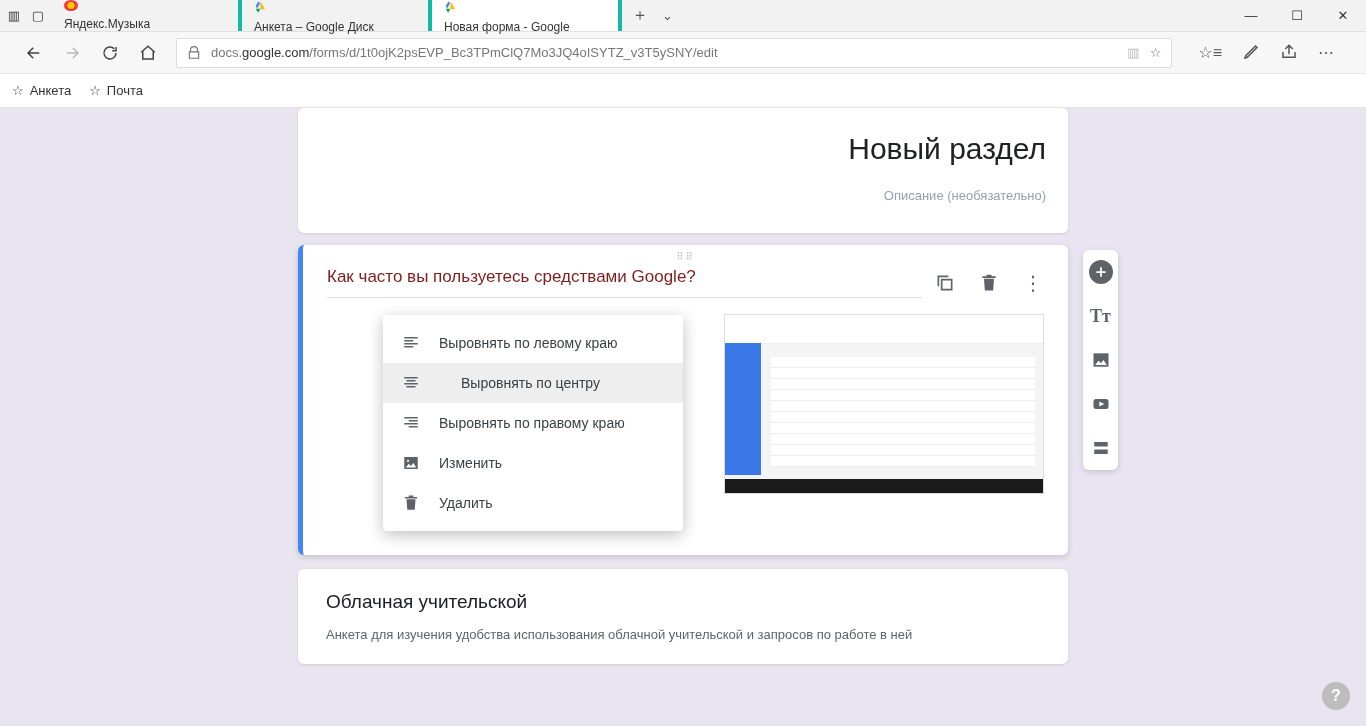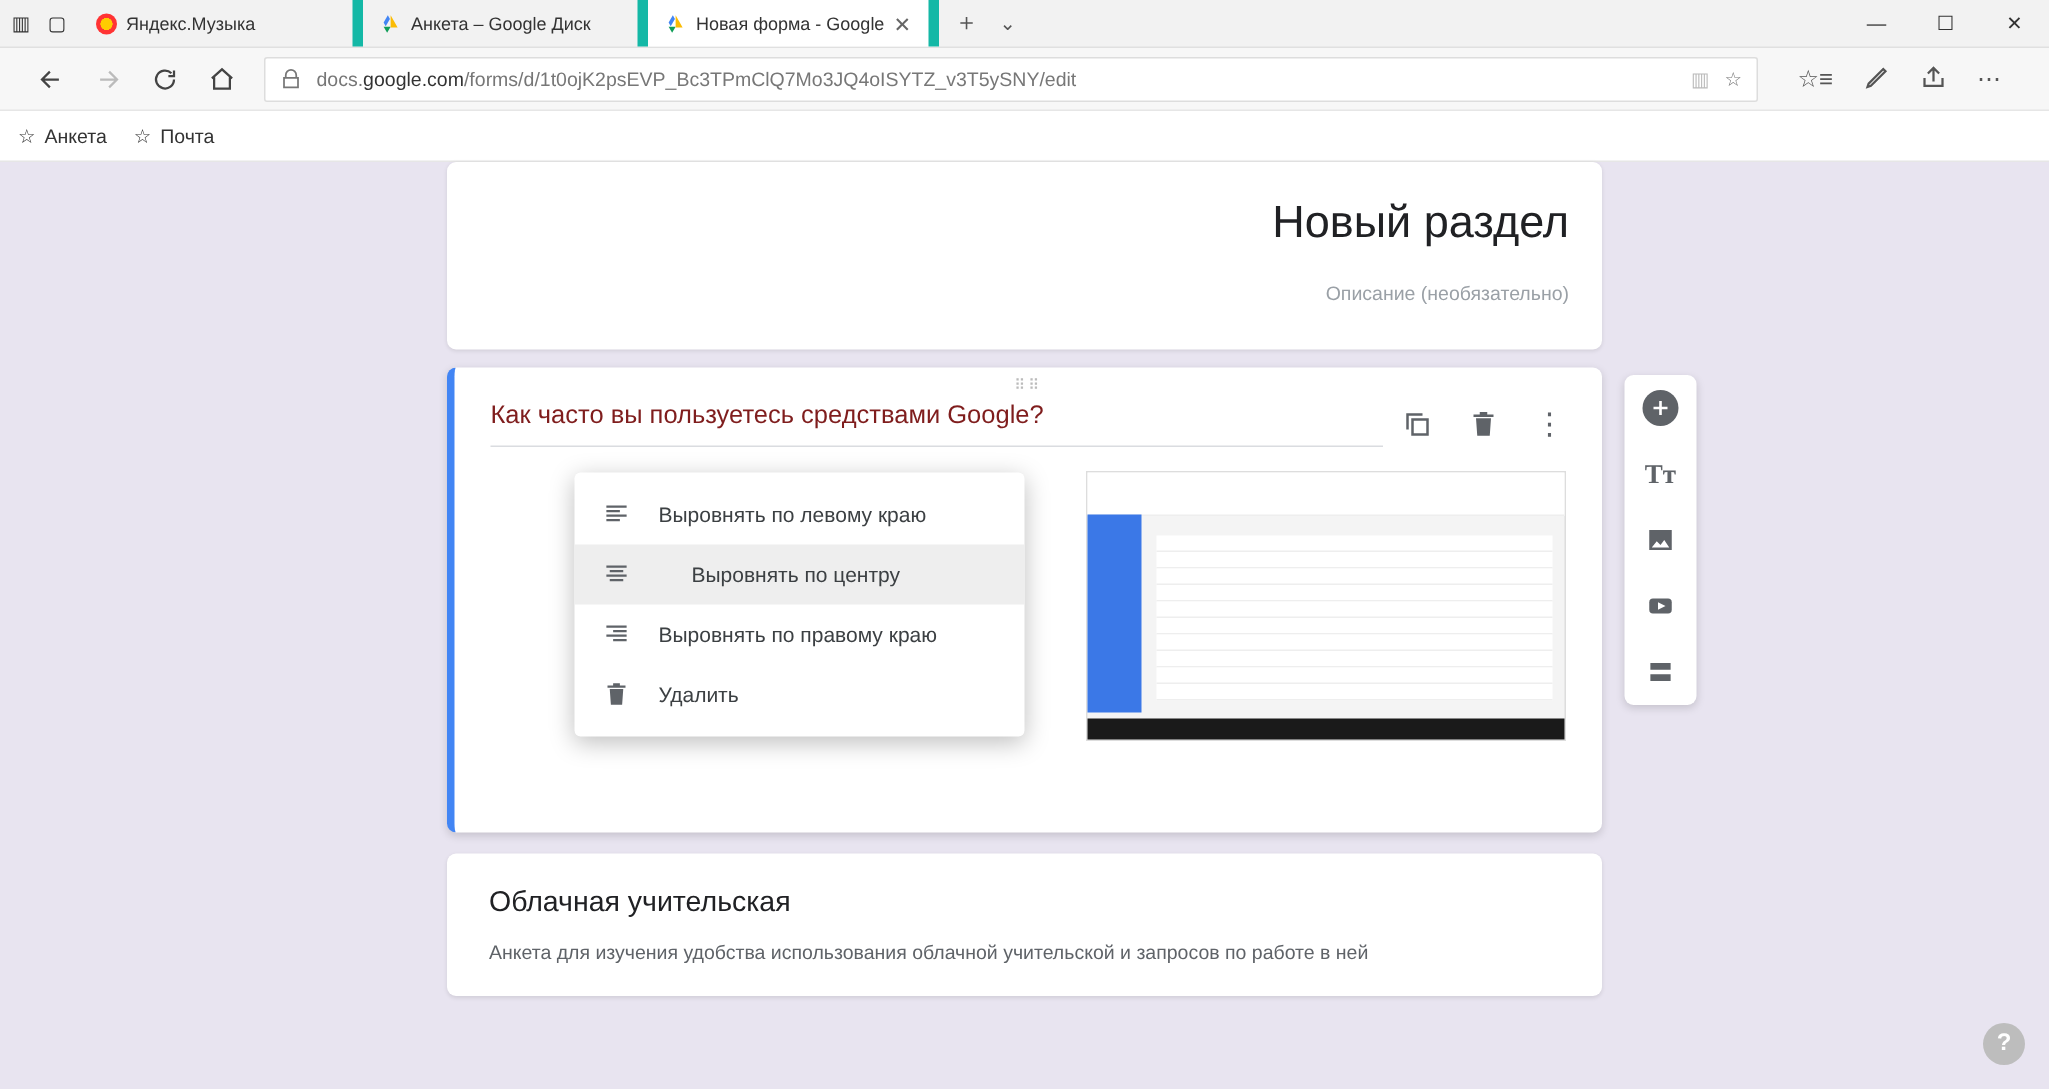--- a/index.html
+++ b/index.html
@@ -3,21 +3,21 @@
 <meta charset="utf-8">
 <style>
 * { margin:0; padding:0; box-sizing:border-box; font-family:"Segoe UI",Arial,sans-serif; }
 body { width:1366px; height:726px; background:#e8e4f0; overflow:hidden; position:relative; }
 
 
 .titlebar { height:32px; background:#f2f2f2; display:flex; align-items:stretch; border-bottom:1px solid #e0e0e0; }
 .titlebar .sysicons { display:flex; align-items:center; padding:0 6px; gap:8px; }
 .titlebar .sysicons .sq { width:16px; height:16px; display:flex; align-items:center; justify-content:center; font-size:13px; color:#333; }
 .tabs { display:flex; flex:1; }
-.tab { display:flex; align-items:center; padding:0 12px; border-right:7px solid #14b8a6; font-size:12px; color:#333; gap:6px; min-width:190px; }
+.tab { display:flex; padding:0 12px; border-right:4px solid #14b8a6; font-size:12px; color:#333; gap:6px; min-width:190px;flex-direction:column; }
 .tab.active { background:#fff; }
 .tab .favicon { width:14px; height:14px; }
 .tab .closebtn { margin-left:auto; font-size:14px; color:#666; }
 .newtab-area { display:flex; align-items:center; gap:14px; padding:0 10px; color:#555; }
 .wincontrols { margin-left:auto; display:flex; }
 .wincontrols div { width:46px; display:flex; align-items:center; justify-content:center; font-size:13px; color:#333; }
 
 
 .addrbar { height:42px; background:#f7f7f7; display:flex; align-items:center; padding:0 24px; gap:18px; border-bottom:1px solid #e6e6e6; }
 .navbtn { width:20px; height:20px; display:flex; align-items:center; justify-content:center; color:#666; }
@@ -62,21 +62,21 @@
 .ctxitem { display:flex; align-items:center; gap:18px; padding:10px 18px; font-size:14px; color:#3c4043; }
 .ctxitem.hover { background:#eeeeee;gap:40px; }
 .ctxitem .mic { width:20px; height:20px; display:flex; align-items:center; justify-content:center; color:#5f6368; }
 
 
 .fcard { background:#fff; border-radius:6px; box-shadow:0 1px 3px rgba(0,0,0,0.1); padding:22px 28px; margin-top:14px; }
 .ftitle { font-size:19px; color:#202124; margin-bottom:14px; }
 .fdesc { font-size:13px; color:#5f6368; }
 
 
-.toolbox { position:absolute; top:250px; left:calc(50% + 400px); width:48px; background:#fff; border-radius:6px; box-shadow:0 2px 6px rgba(0,0,0,0.15); display:flex; flex-direction:column; align-items:center; padding:10px 0; gap:20px; }
+.toolbox { position:absolute; top:250px; left:calc(50% + 400px); width:35px; background:#fff; border-radius:6px; box-shadow:0 2px 6px rgba(0,0,0,0.15); display:flex; flex-direction:column; align-items:center; padding:10px 0; gap:20px; }
 .toolbox .tb { width:24px; height:24px; display:flex; align-items:center; justify-content:center; color:#5f6368; font-size:18px; }
 .toolbox .tb.add { background:#5f6368; color:#fff; border-radius:50%; }
 
 
 .helpbtn { position:absolute; bottom:16px; right:16px; width:28px; height:28px; border-radius:50%; background:#bdbdbd; color:#fff; display:flex; align-items:center; justify-content:center; font-size:16px; font-weight:bold; }
 
 .colstack { width:770px; }
 
 svg { display:block; }
 </style>
@@ -251,30 +251,40 @@
           <span class="mic">
               <svg width="18" height="18" viewBox="0 0 24 24">
                 <path stroke="#5f6368" stroke-width="2" d="M3 5h18M9 9h12M3 13h18M9 17h12"></path>
               </svg>
             </span>
           <span>Выровнять по правому краю</span>
         </div>
         <div class="ctxitem">
           <span class="mic">
               <svg width="18" height="18" viewBox="0 0 24 24">
+                <rect x="3" y="4" width="18" height="16" fill="#5f6368"></rect>
+                <circle cx="8" cy="9" r="1.5" fill="#fff"></circle>
+                <path fill="#fff" d="M5 18l4-5 3 3 3-4 4 6z"></path>
+              </svg>
+            </span>
+          <span>Изменить</span>
+        </div>
+        <div class="ctxitem">
+          <span class="mic">
+              <svg width="18" height="18" viewBox="0 0 24 24">
                 <path fill="#5f6368" d="M6 7h12l-1 14H7zM4 4h16v2H4zM9 2h6v2H9z"></path>
               </svg>
             </span>
           <span>Удалить</span>
         </div>
       </div>
     </div>
 
     <div class="fcard">
-      <div class="ftitle">Облачная учительская</div>
+      <div class="ftitle">Облачная учительской</div>
       <div class="fdesc">Анкета для изучения удобства использования облачной учительской и запросов по работе в ней</div>
     </div>
 
   </div>
 </div>
 
 <div class="toolbox">
   <div class="tb add">
       <svg width="14" height="14" viewBox="0 0 24 24">
         <path stroke="#fff" stroke-width="3" d="M12 4v16M4 12h16"></path>

